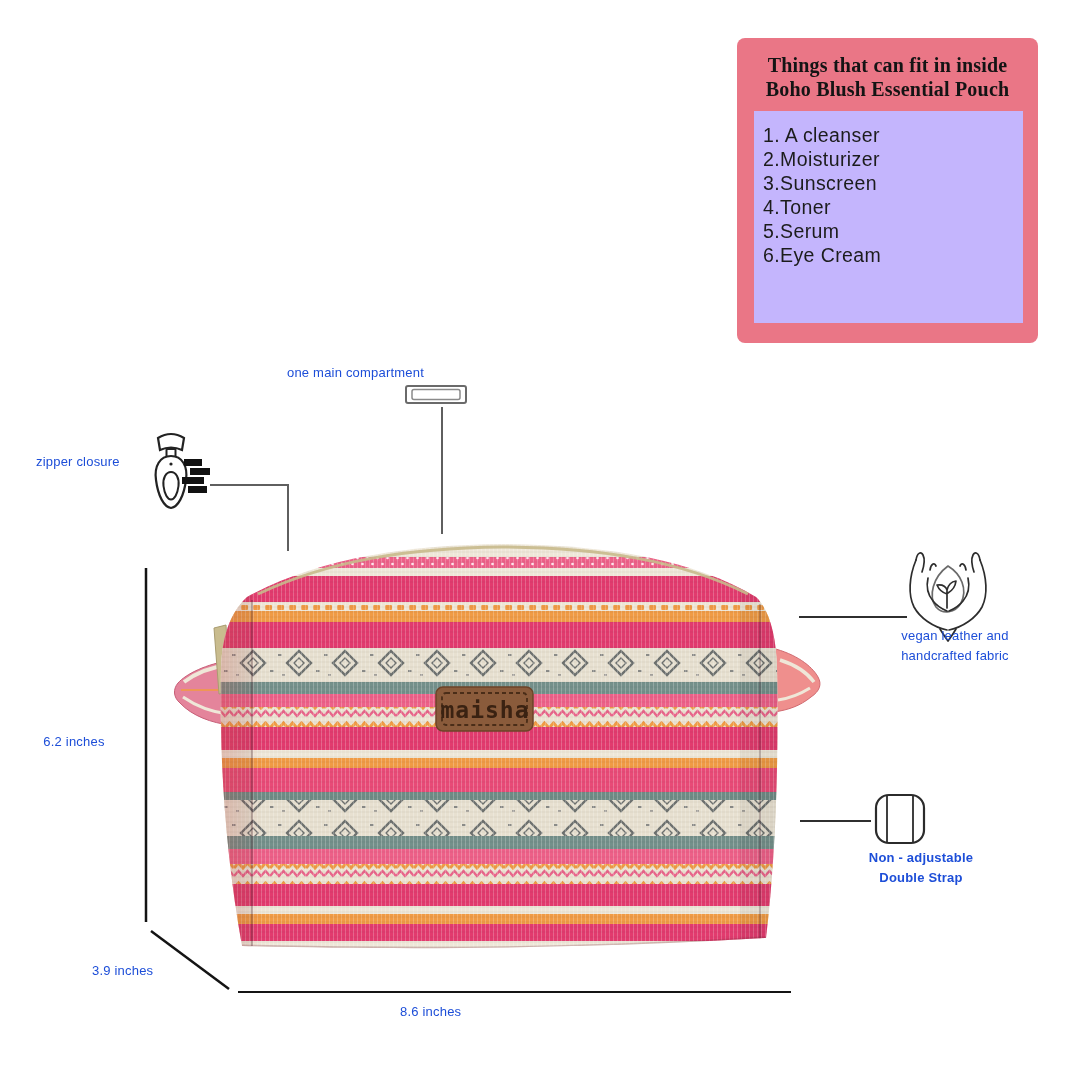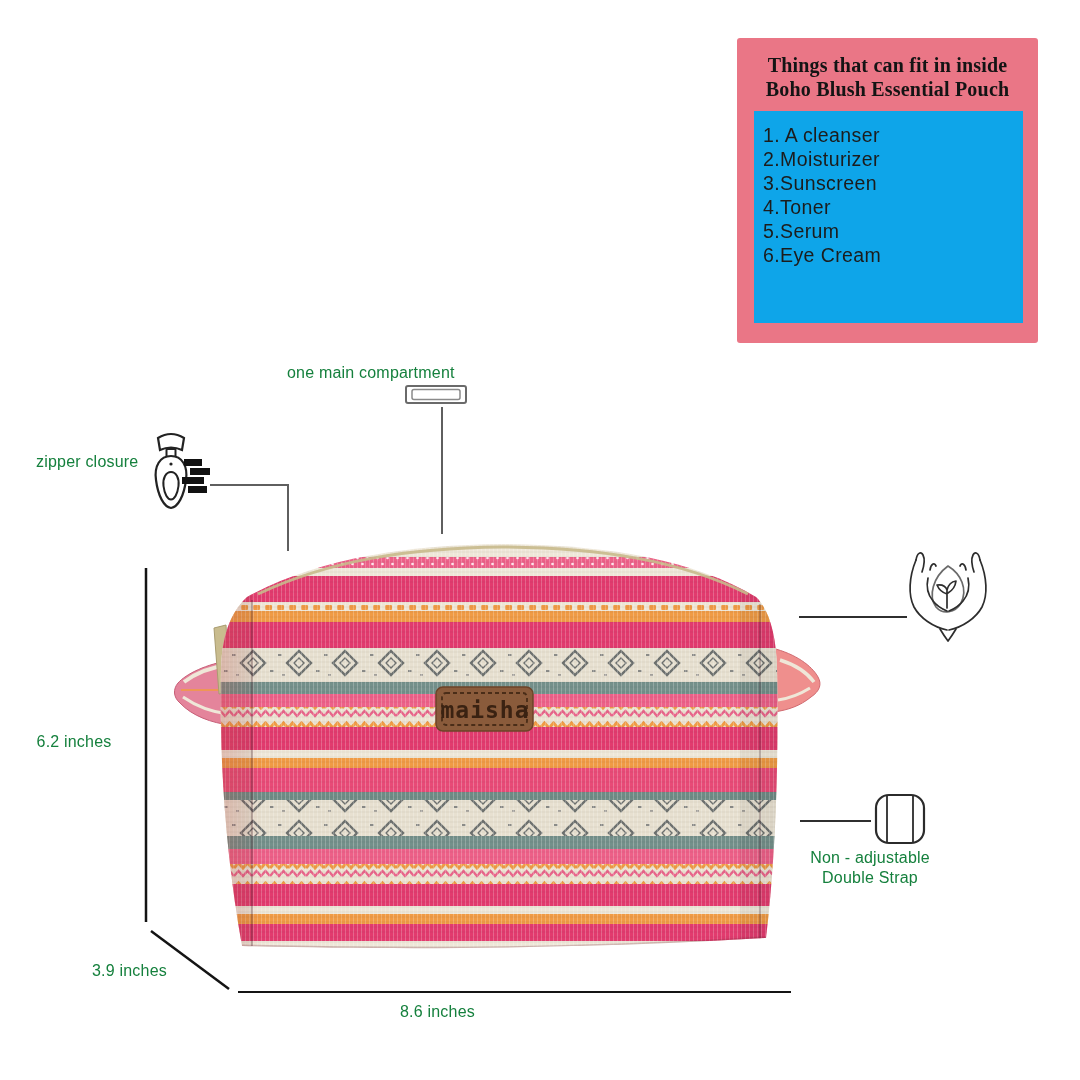--- a/index.html
+++ b/index.html
@@ -4,39 +4,39 @@
 <style>
   html,body{margin:0;padding:0;background:#ffffff;}
   .canvas{
     position:relative;width:1080px;height:1080px;background:#ffffff;overflow:hidden;
     font-family:"Liberation Sans","DejaVu Sans",sans-serif;color:#161616;
   }
   .scene{position:absolute;left:0;top:0;width:1080px;height:1080px;}
   
   .info-box{
     position:absolute;left:737px;top:38px;width:301px;height:305px;
-    background:#ea7686;border-radius:3px;
+    background:#ea7686;border-radius:8px;
   }
   .info-title{
     position:absolute;left:0;right:0;top:15px;text-align:center;
     font-family:"Liberation Serif","DejaVu Serif",serif;font-weight:700;
     font-size:20px;line-height:24px;color:#141414;letter-spacing:.2px;
   }
   .info-title span{display:block;}
   .info-inner{
-    position:absolute;left:17px;right:15px;top:73px;bottom:20px;background:#0ea5e9;
+    position:absolute;left:17px;right:15px;top:73px;bottom:20px;background:#c4b5fd;
   }
   .info-list{padding:12px 6px 0 9px;font-size:19.5px;line-height:24px;color:#1c1c1c;letter-spacing:.4px;}
   .info-list div{white-space:pre;}
   
-  .lbl{position:absolute;font-size:16px;line-height:19.5px;color:#15803d;letter-spacing:.2px;}
+  .lbl{position:absolute;font-size:13px;line-height:19.5px;color:#1d4ed8;letter-spacing:.2px;}
   .lbl-compartment{left:287px;top:363px;width:200px;}
   .lbl-zipper{left:36px;top:452px;width:119px;}
   .lbl-material{left:865px;top:626px;width:180px;text-align:center;}
-  .lbl-strap{left:780px;top:848px;width:180px;text-align:center;}
+  .lbl-strap{left:831px;top:848px;width:180px;text-align:center;font-weight:bold;}
   .lbl-dim-height{left:24px;top:732px;width:100px;text-align:center;}
   .lbl-dim-depth{left:92px;top:961px;width:100px;}
   .lbl-dim-width{left:400px;top:1002px;width:150px;}
   .lbl span{display:block;}
 </style>
 </head>
 <body>
 
 <div class="canvas">
 
@@ -205,20 +205,24 @@
         <div>5.Serum</div>
         <div>6.Eye Cream</div>
       </div>
     </div>
   </div>
 
   <div class="lbl lbl-compartment">one main compartment</div>
 
   <div class="lbl lbl-zipper">zipper closure</div>
 
+  <div class="lbl lbl-material">
+    <span>vegan leather and</span>
+    <span>handcrafted fabric</span>
+  </div>
 
   <div class="lbl lbl-strap">
     <span>Non - adjustable</span>
     <span>Double Strap</span>
   </div>
 
   <div class="lbl lbl-dim-height">6.2 inches</div>
   <div class="lbl lbl-dim-depth">3.9 inches</div>
   <div class="lbl lbl-dim-width">8.6 inches</div>
 

